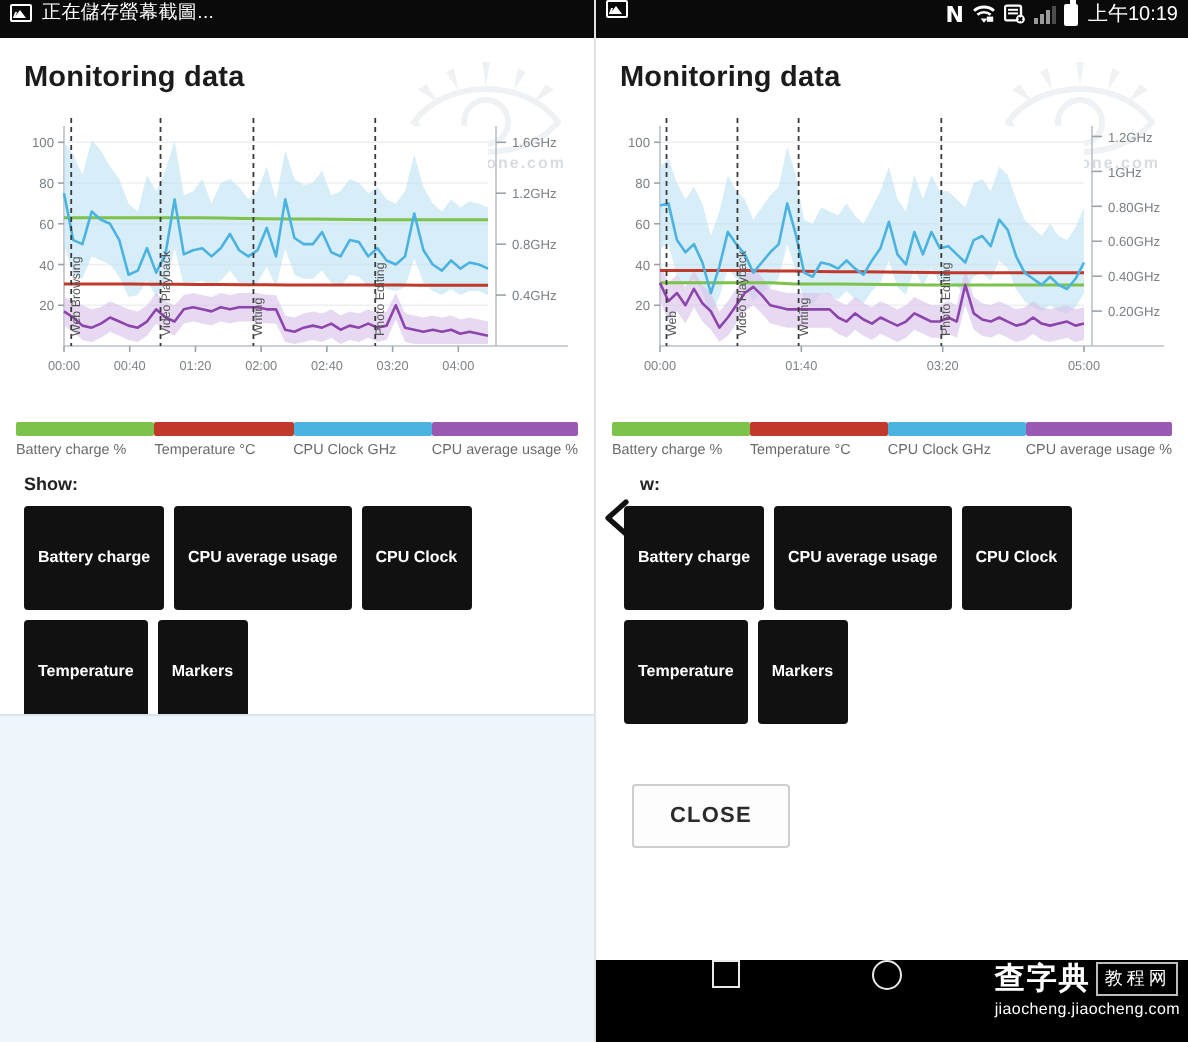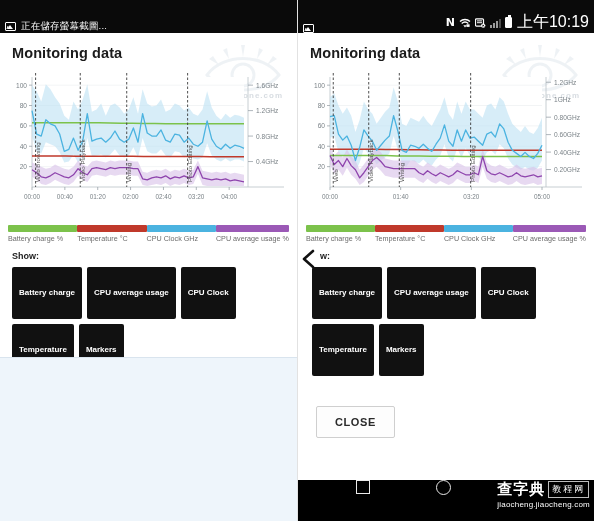--- a/index.html
+++ b/index.html
@@ -14,27 +14,27 @@
   
   .panel { position: absolute; top: 0; height: 521px; overflow: hidden; background:#fff; }
   .panel-left  { left: 0;   width: 297px; }
   .panel-right { left: 297px; width: 297px; }
   .panel-right .phoneframe { border-left: 1px solid #e2e2e2; }
 
   .phoneframe { position:relative; width:100%; height:521px; background:#fff; }
 
   
   .statusbar {
-    position: relative; height: 33px; background:#0a0a0a; color:#fff;
-    display:flex; align-items:flex-end; padding:0 5px; font-size:9px;
+    position: relative; height: 19px; background:#0a0a0a; color:#fff;
+    display:flex; align-items:flex-start; padding:0 5px; font-size:9px;
   }
   .sb-left { display:flex; align-items:center; gap:5px; }
   .sb-right { margin-left:auto; display:flex; align-items:center; gap:4px; }
   .sb-text { font-size:9.5px; letter-spacing:0.2px; white-space:nowrap; }
-  .sb-clock { font-size:16px; white-space:nowrap; padding-left:1px; }
+  .sb-clock { font-size:10px; white-space:nowrap; padding-left:1px; }
 
   .icon-img-box {
     width:11px; height:9px; border:1.2px solid #fff; border-radius:1px;
     position:relative; display:inline-block;
   }
   .icon-img-box::after{
     content:""; position:absolute; left:1px; bottom:1px; width:4px; height:3px;
     border-left:1.1px solid #fff; border-bottom:0;
     transform: skewX(-20deg);
   }

